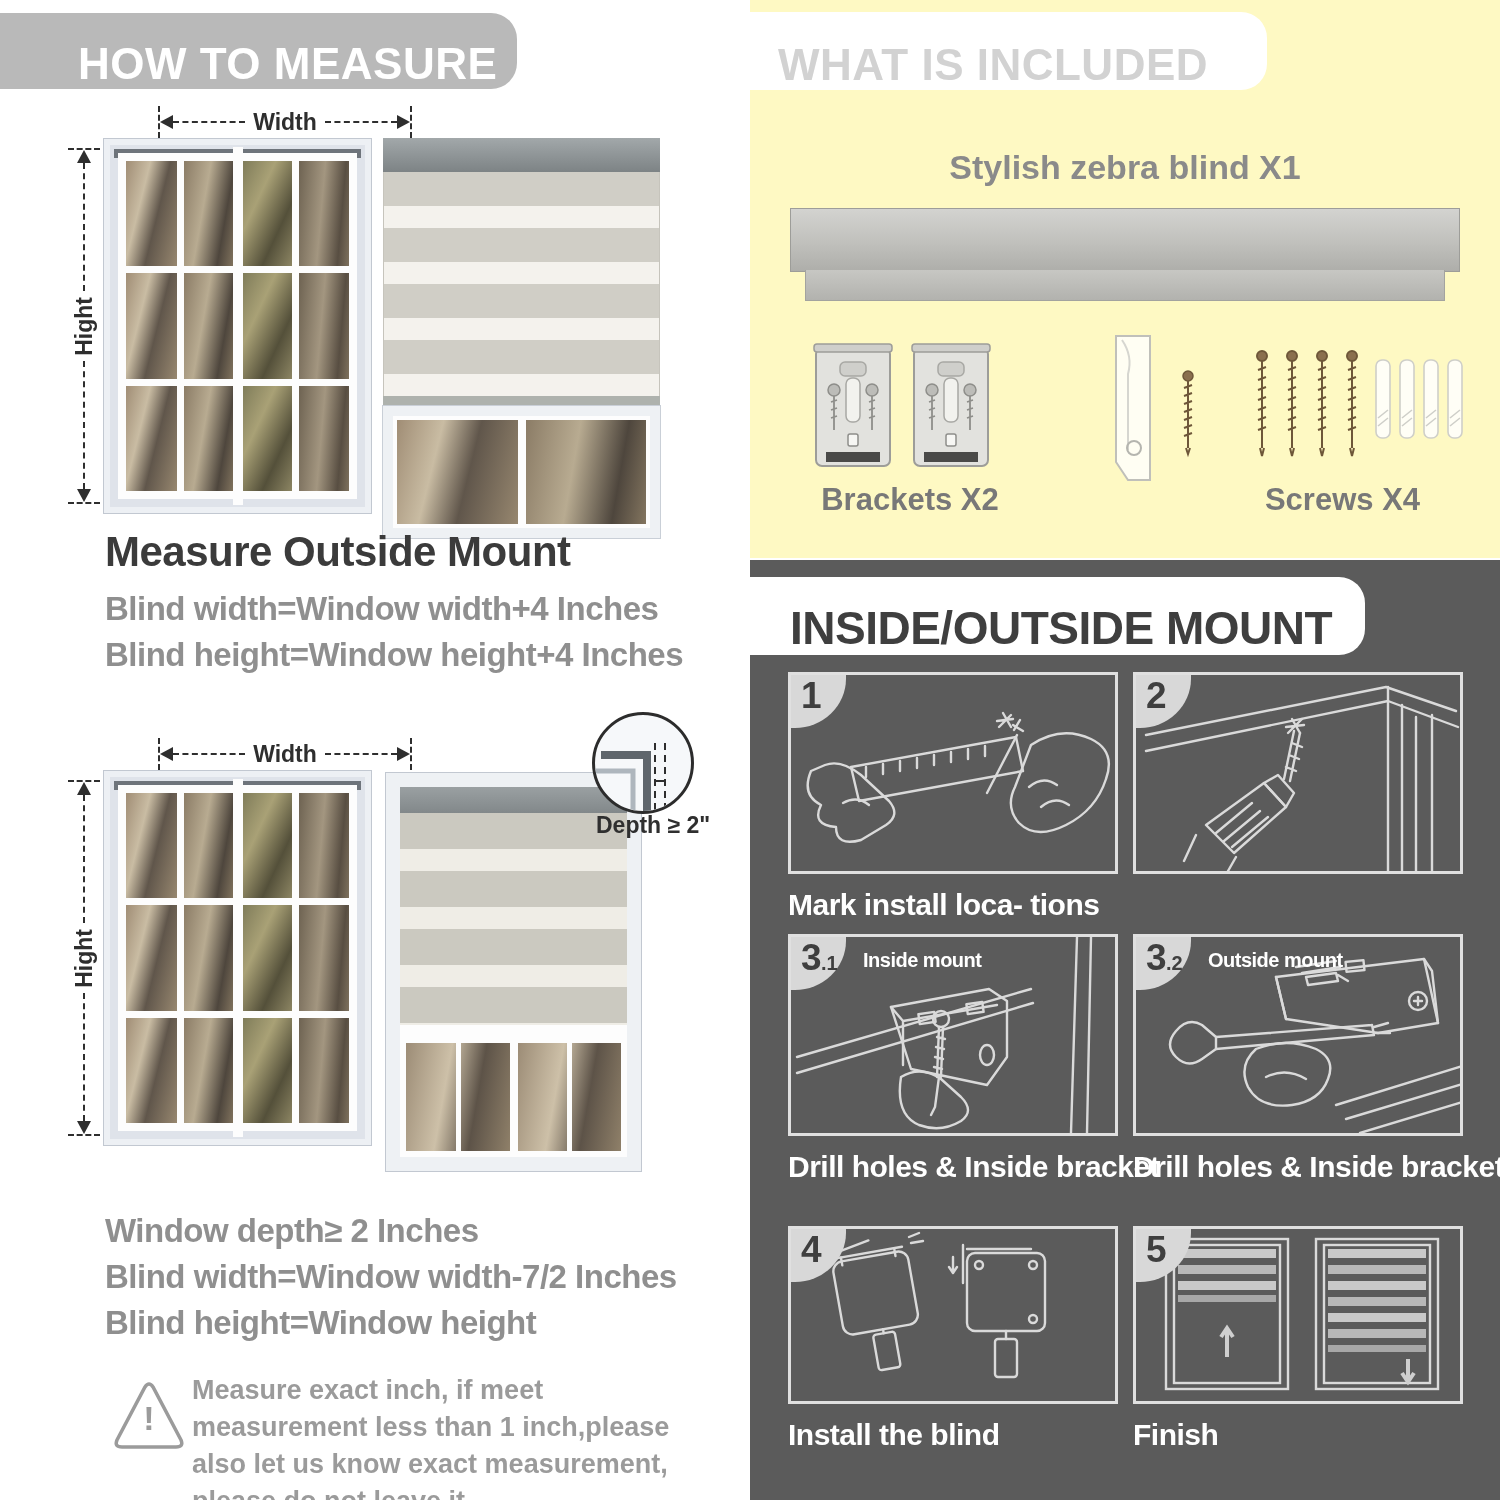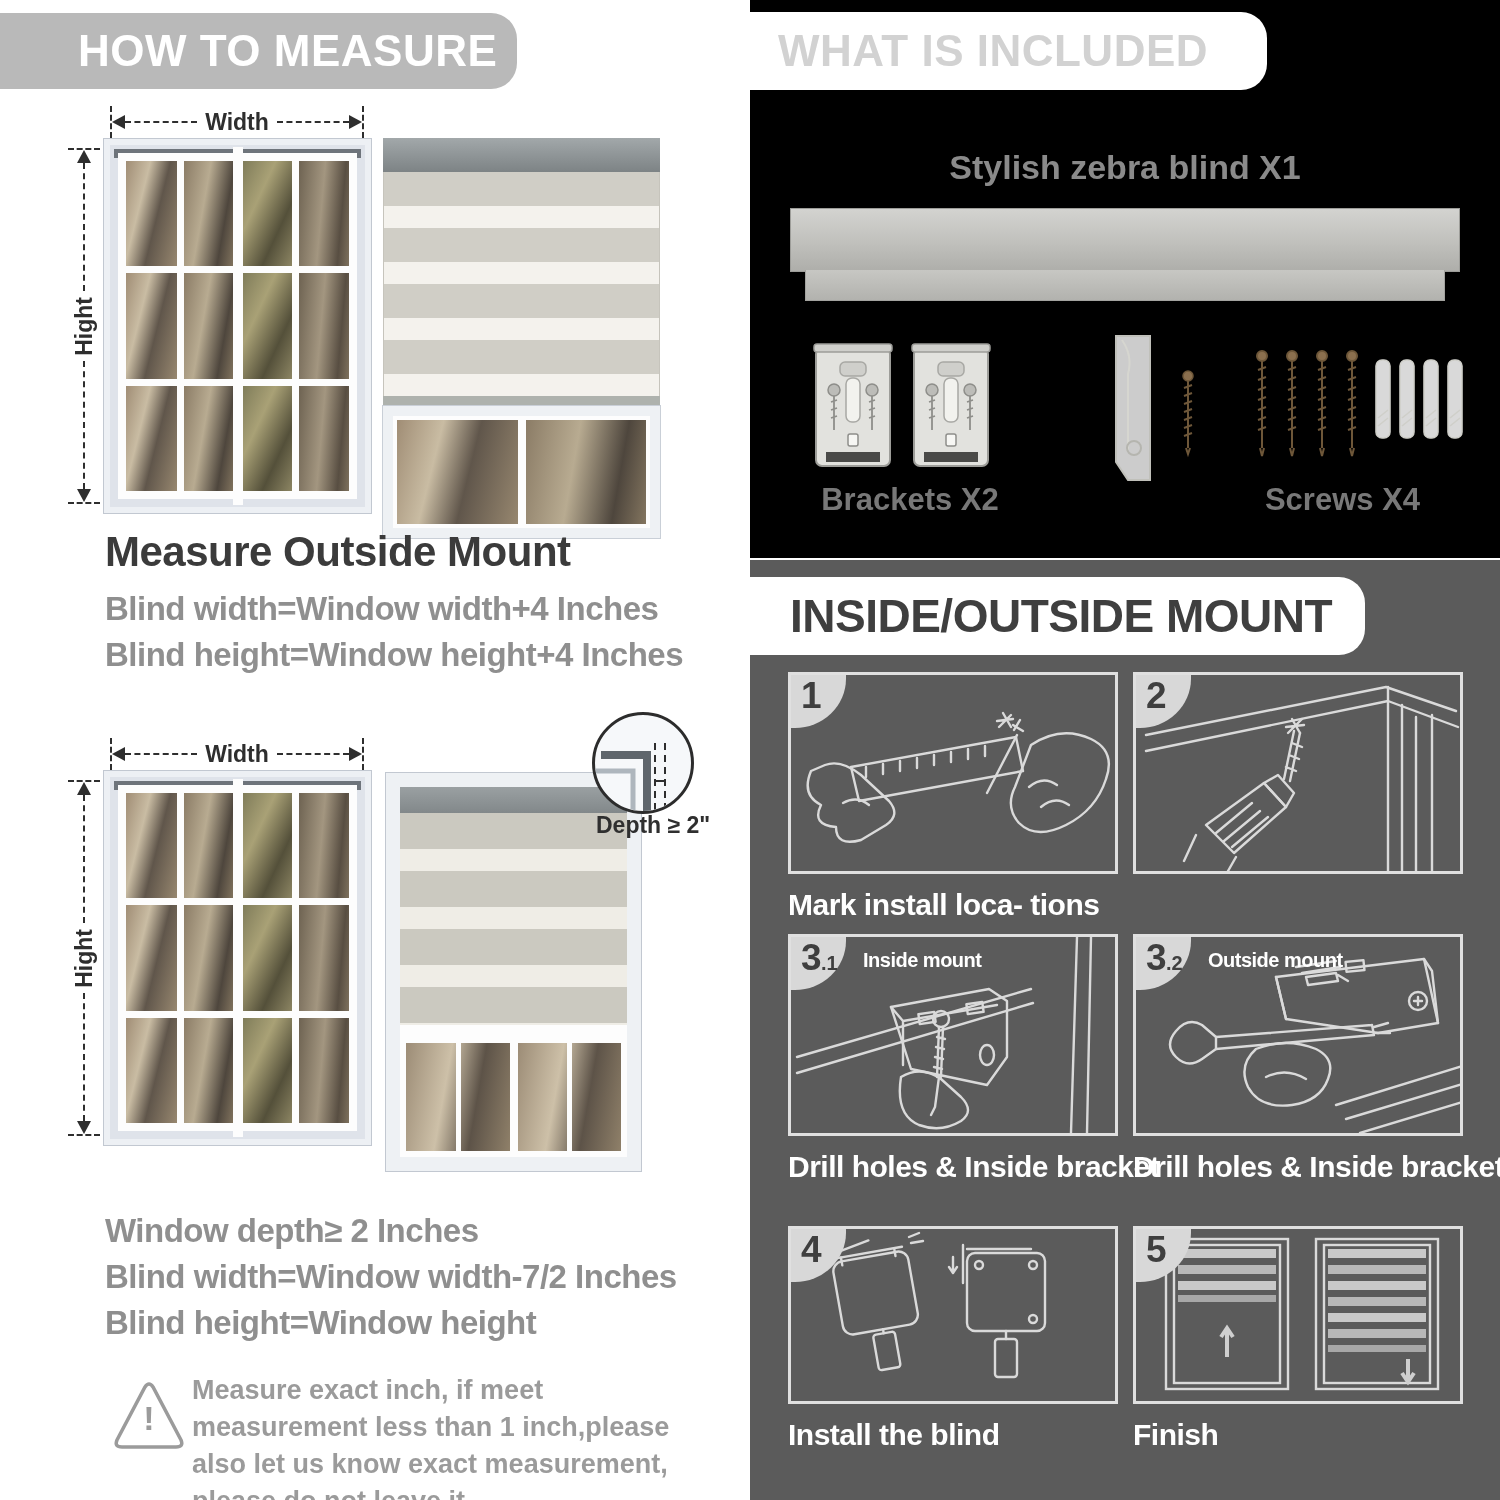--- a/index.html
+++ b/index.html
@@ -1,30 +1,30 @@
 <!DOCTYPE html>
 <html><head>
 <meta charset="utf-8">
 <style>
   html,body{margin:0;padding:0;background:#fff;}
   .canvas{position:relative;width:1500px;height:1500px;background:#ffffff;overflow:hidden;
           font-family:"Liberation Sans",sans-serif;}
   .abs{position:absolute;}
 
   
-  .lbar{position:absolute;border-radius:0 26px 26px 0;display:flex;align-items:center;}
+  .lbar{position:absolute;border-radius:0 26px 26px 0;display:flex;align-items:flex-end;}
   .howto-bar{left:0;top:13px;width:517px;height:76px;background:#b9b9b9;}
   .howto-bar span{color:#fff;font-weight:bold;font-size:44px;letter-spacing:.5px;padding-left:78px;}
   .included-bar{left:0;top:12px;width:517px;height:78px;background:#ffffff;}
   .included-bar span{color:#d2d2d2;font-weight:bold;font-size:44px;letter-spacing:.5px;padding-left:28px;}
   .mount-bar{left:0;top:17px;width:615px;height:78px;background:#ffffff;}
   .mount-bar span{color:#3f3f3f;font-weight:bold;font-size:46px;letter-spacing:-.5px;padding-left:40px;}
 
   
-  .panel-light{left:750px;top:0;width:750px;height:558px;background:#000000;}
+  .panel-light{left:750px;top:0;width:750px;height:558px;background:#fef9c3;}
   .panel-dark{left:750px;top:560px;width:750px;height:940px;background:#5b5b5b;}
 
   
   .h1{font-size:42px;font-weight:bold;color:#3b3b3b;letter-spacing:-.5px;}
   .gline{font-size:33px;font-weight:bold;color:#8f8f8f;letter-spacing:-.5px;}
   .warn-text{font-size:27px;font-weight:bold;color:#9b9b9b;line-height:37px;}
   .product-title{font-size:34px;font-weight:bold;color:#8a8a8a;text-align:center;}
   .item-label{font-size:31px;font-weight:bold;color:#787878;text-align:center;}
   .depth-label{font-size:23px;font-weight:bold;color:#2f2f2f;}
 
@@ -52,21 +52,21 @@
   .blind-in .shade{position:absolute;left:0;top:0;right:0;}
   .blind-in .rail2{height:26px;background:linear-gradient(180deg,#9aa0a2,#82888a);}
   .blind-in .fabric2{height:212px;background:repeating-linear-gradient(180deg,#cbc9c0 0 36px,#efede6 36px 58px);}
   .blind-in .low-win{position:absolute;left:6px;right:6px;bottom:6px;height:108px;
                      display:grid;grid-template-columns:1fr 1fr;gap:8px;background:#fdfdfd;}
   .blind-in .low-pane{background:linear-gradient(100deg,#9c8c76 0%,#cdc0a8 38%,#5d5348 66%,#8f8069 100%);
                       position:relative;}
   .blind-in .low-pane:after{content:"";position:absolute;left:50%;top:0;bottom:0;width:5px;margin-left:-2px;background:#fdfdfd;}
 
   
-  .harrow{position:absolute;display:flex;align-items:center;height:24px;}
+  .harrow{position:absolute;display:flex;align-items:center;height:24px;margin-left:48px;}
   .tri-l{width:0;height:0;border-top:7px solid transparent;border-bottom:7px solid transparent;border-right:13px solid #2e2e2e;}
   .tri-r{width:0;height:0;border-top:7px solid transparent;border-bottom:7px solid transparent;border-left:13px solid #2e2e2e;}
   .hdash{flex:1;height:0;border-top:2px dashed #2e2e2e;}
   .dim-label{padding:0 8px;font-weight:bold;font-size:23px;color:#2e2e2e;white-space:nowrap;}
   .htick{position:absolute;top:-4px;height:32px;width:0;border-left:2px dashed #2e2e2e;}
   .varrow{position:absolute;display:flex;flex-direction:column;align-items:center;width:24px;}
   .tri-u{width:0;height:0;border-left:7px solid transparent;border-right:7px solid transparent;border-bottom:13px solid #2e2e2e;}
   .tri-d{width:0;height:0;border-left:7px solid transparent;border-right:7px solid transparent;border-top:13px solid #2e2e2e;}
   .vdash{flex:1;width:0;border-left:2px dashed #2e2e2e;}
   .vlabel{writing-mode:vertical-rl;transform:rotate(180deg);font-weight:bold;font-size:23px;color:#2e2e2e;padding:6px 0;}

